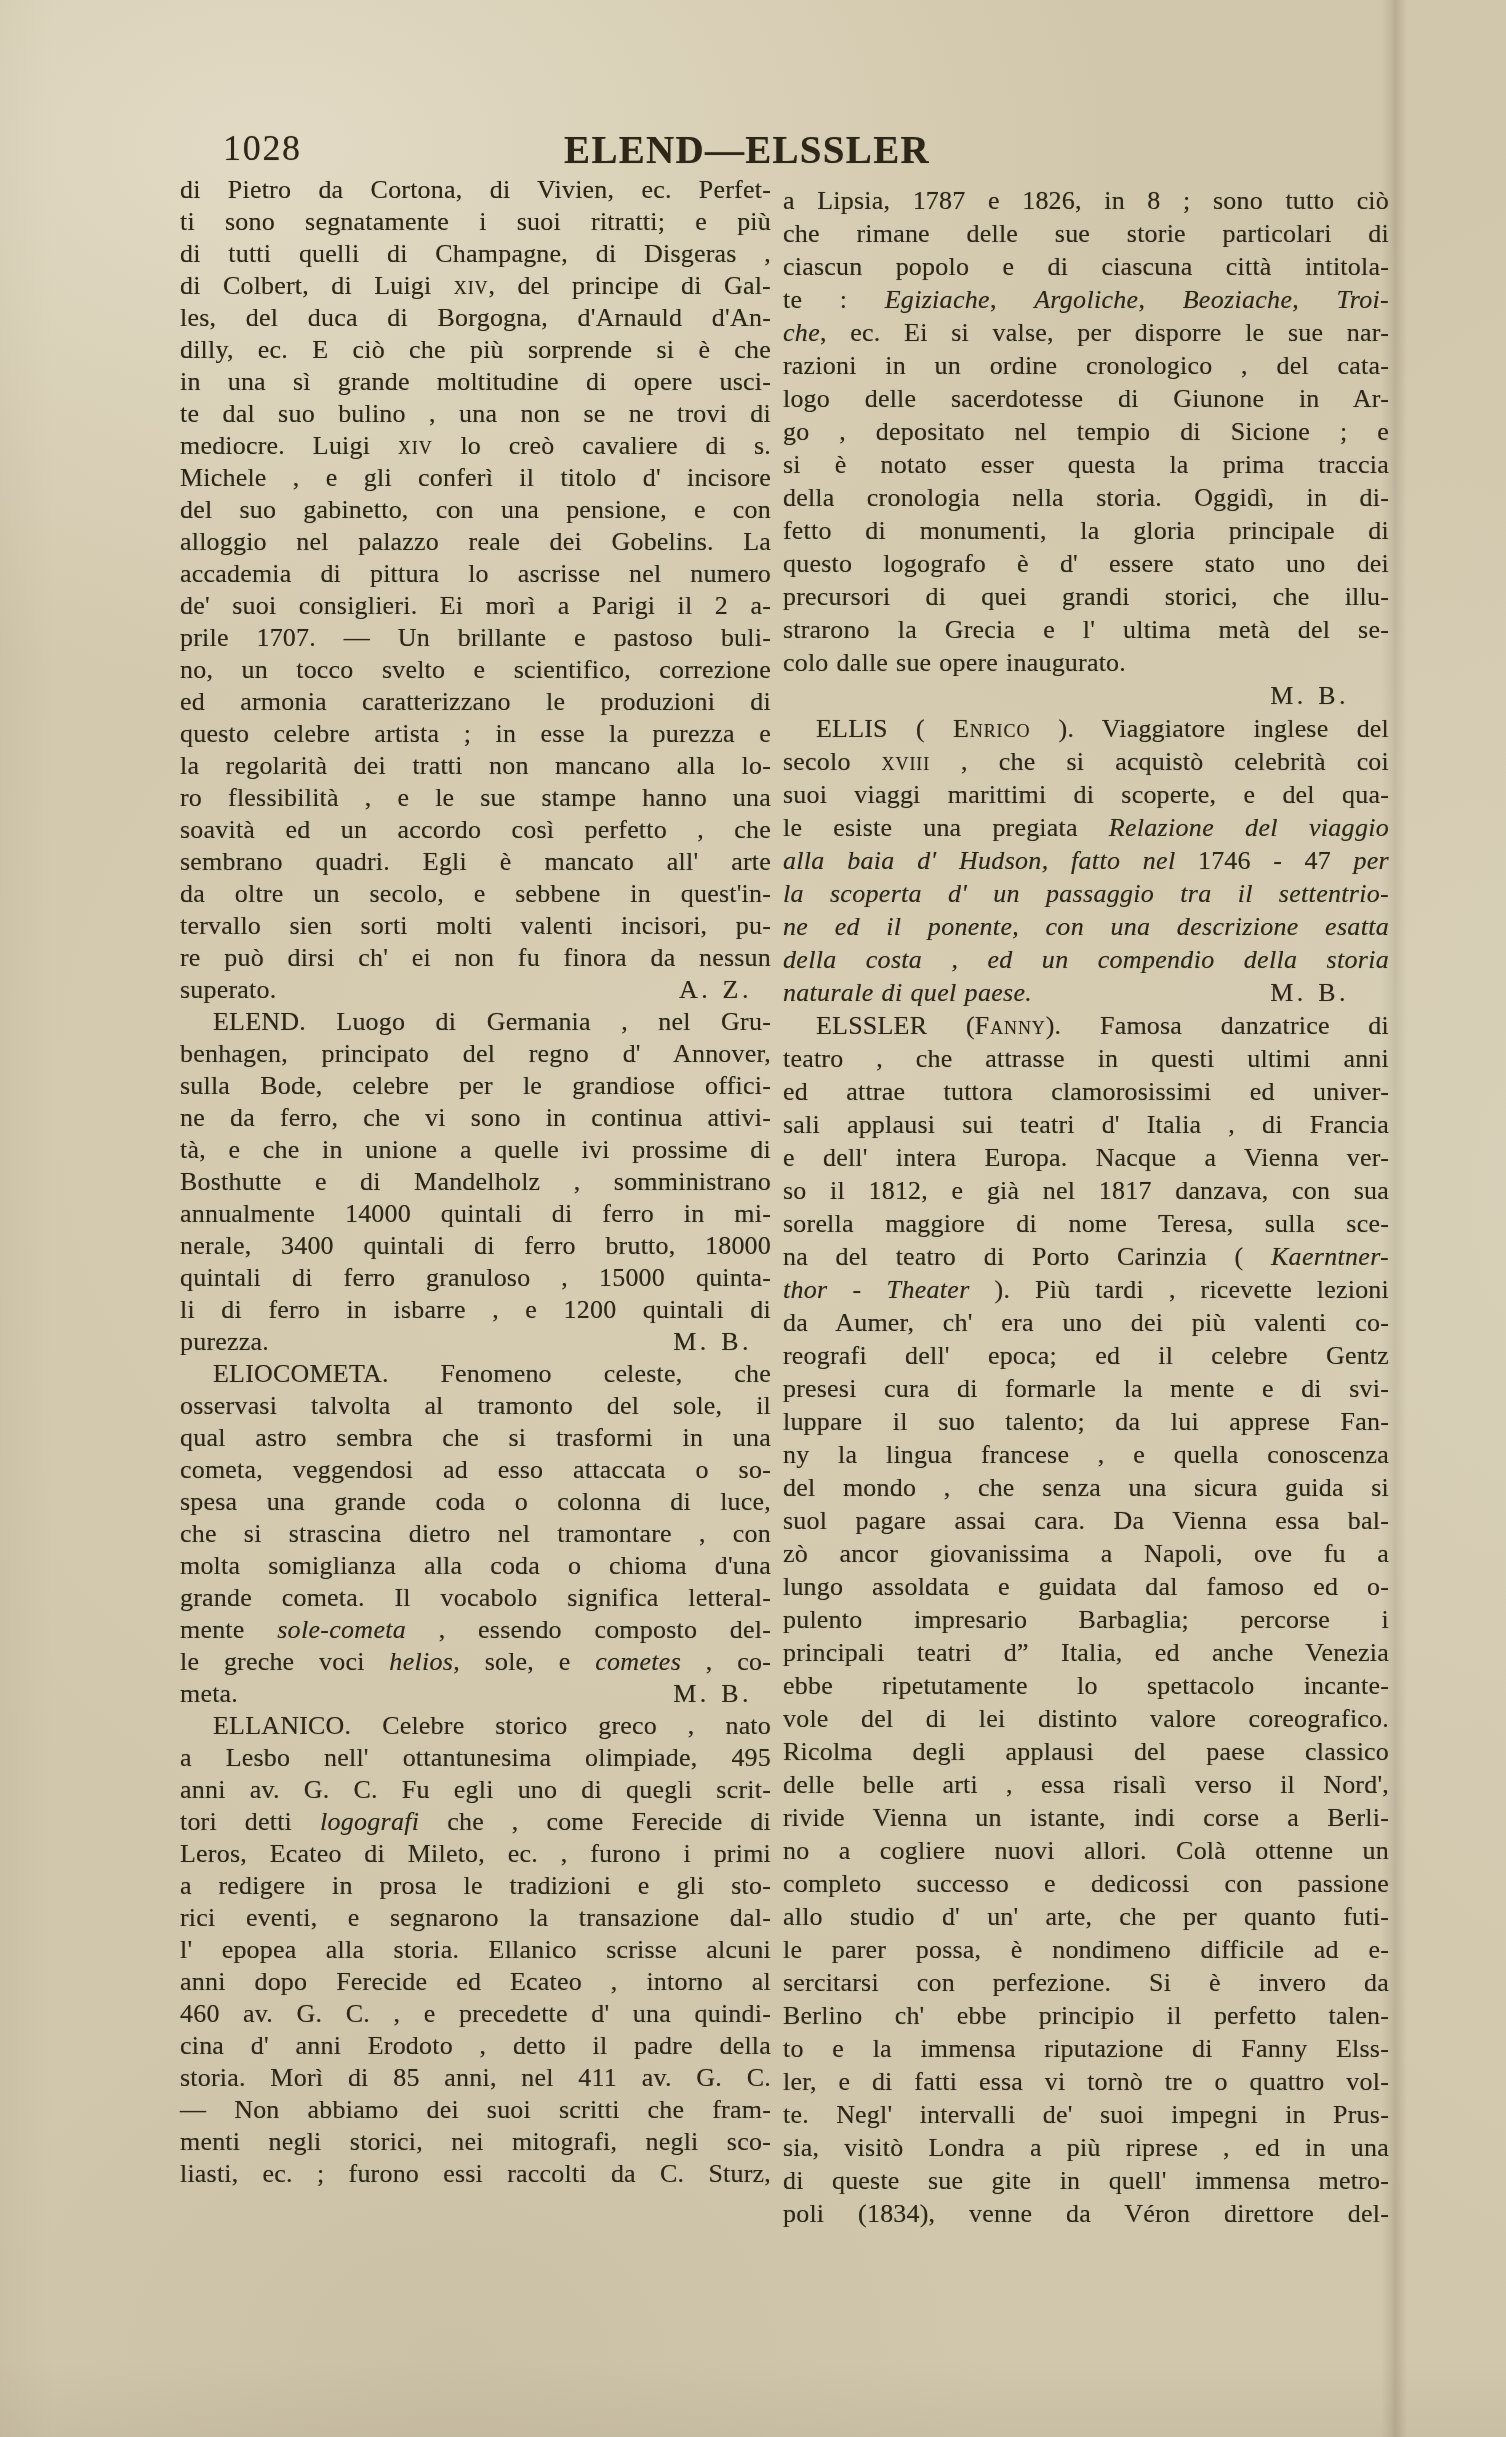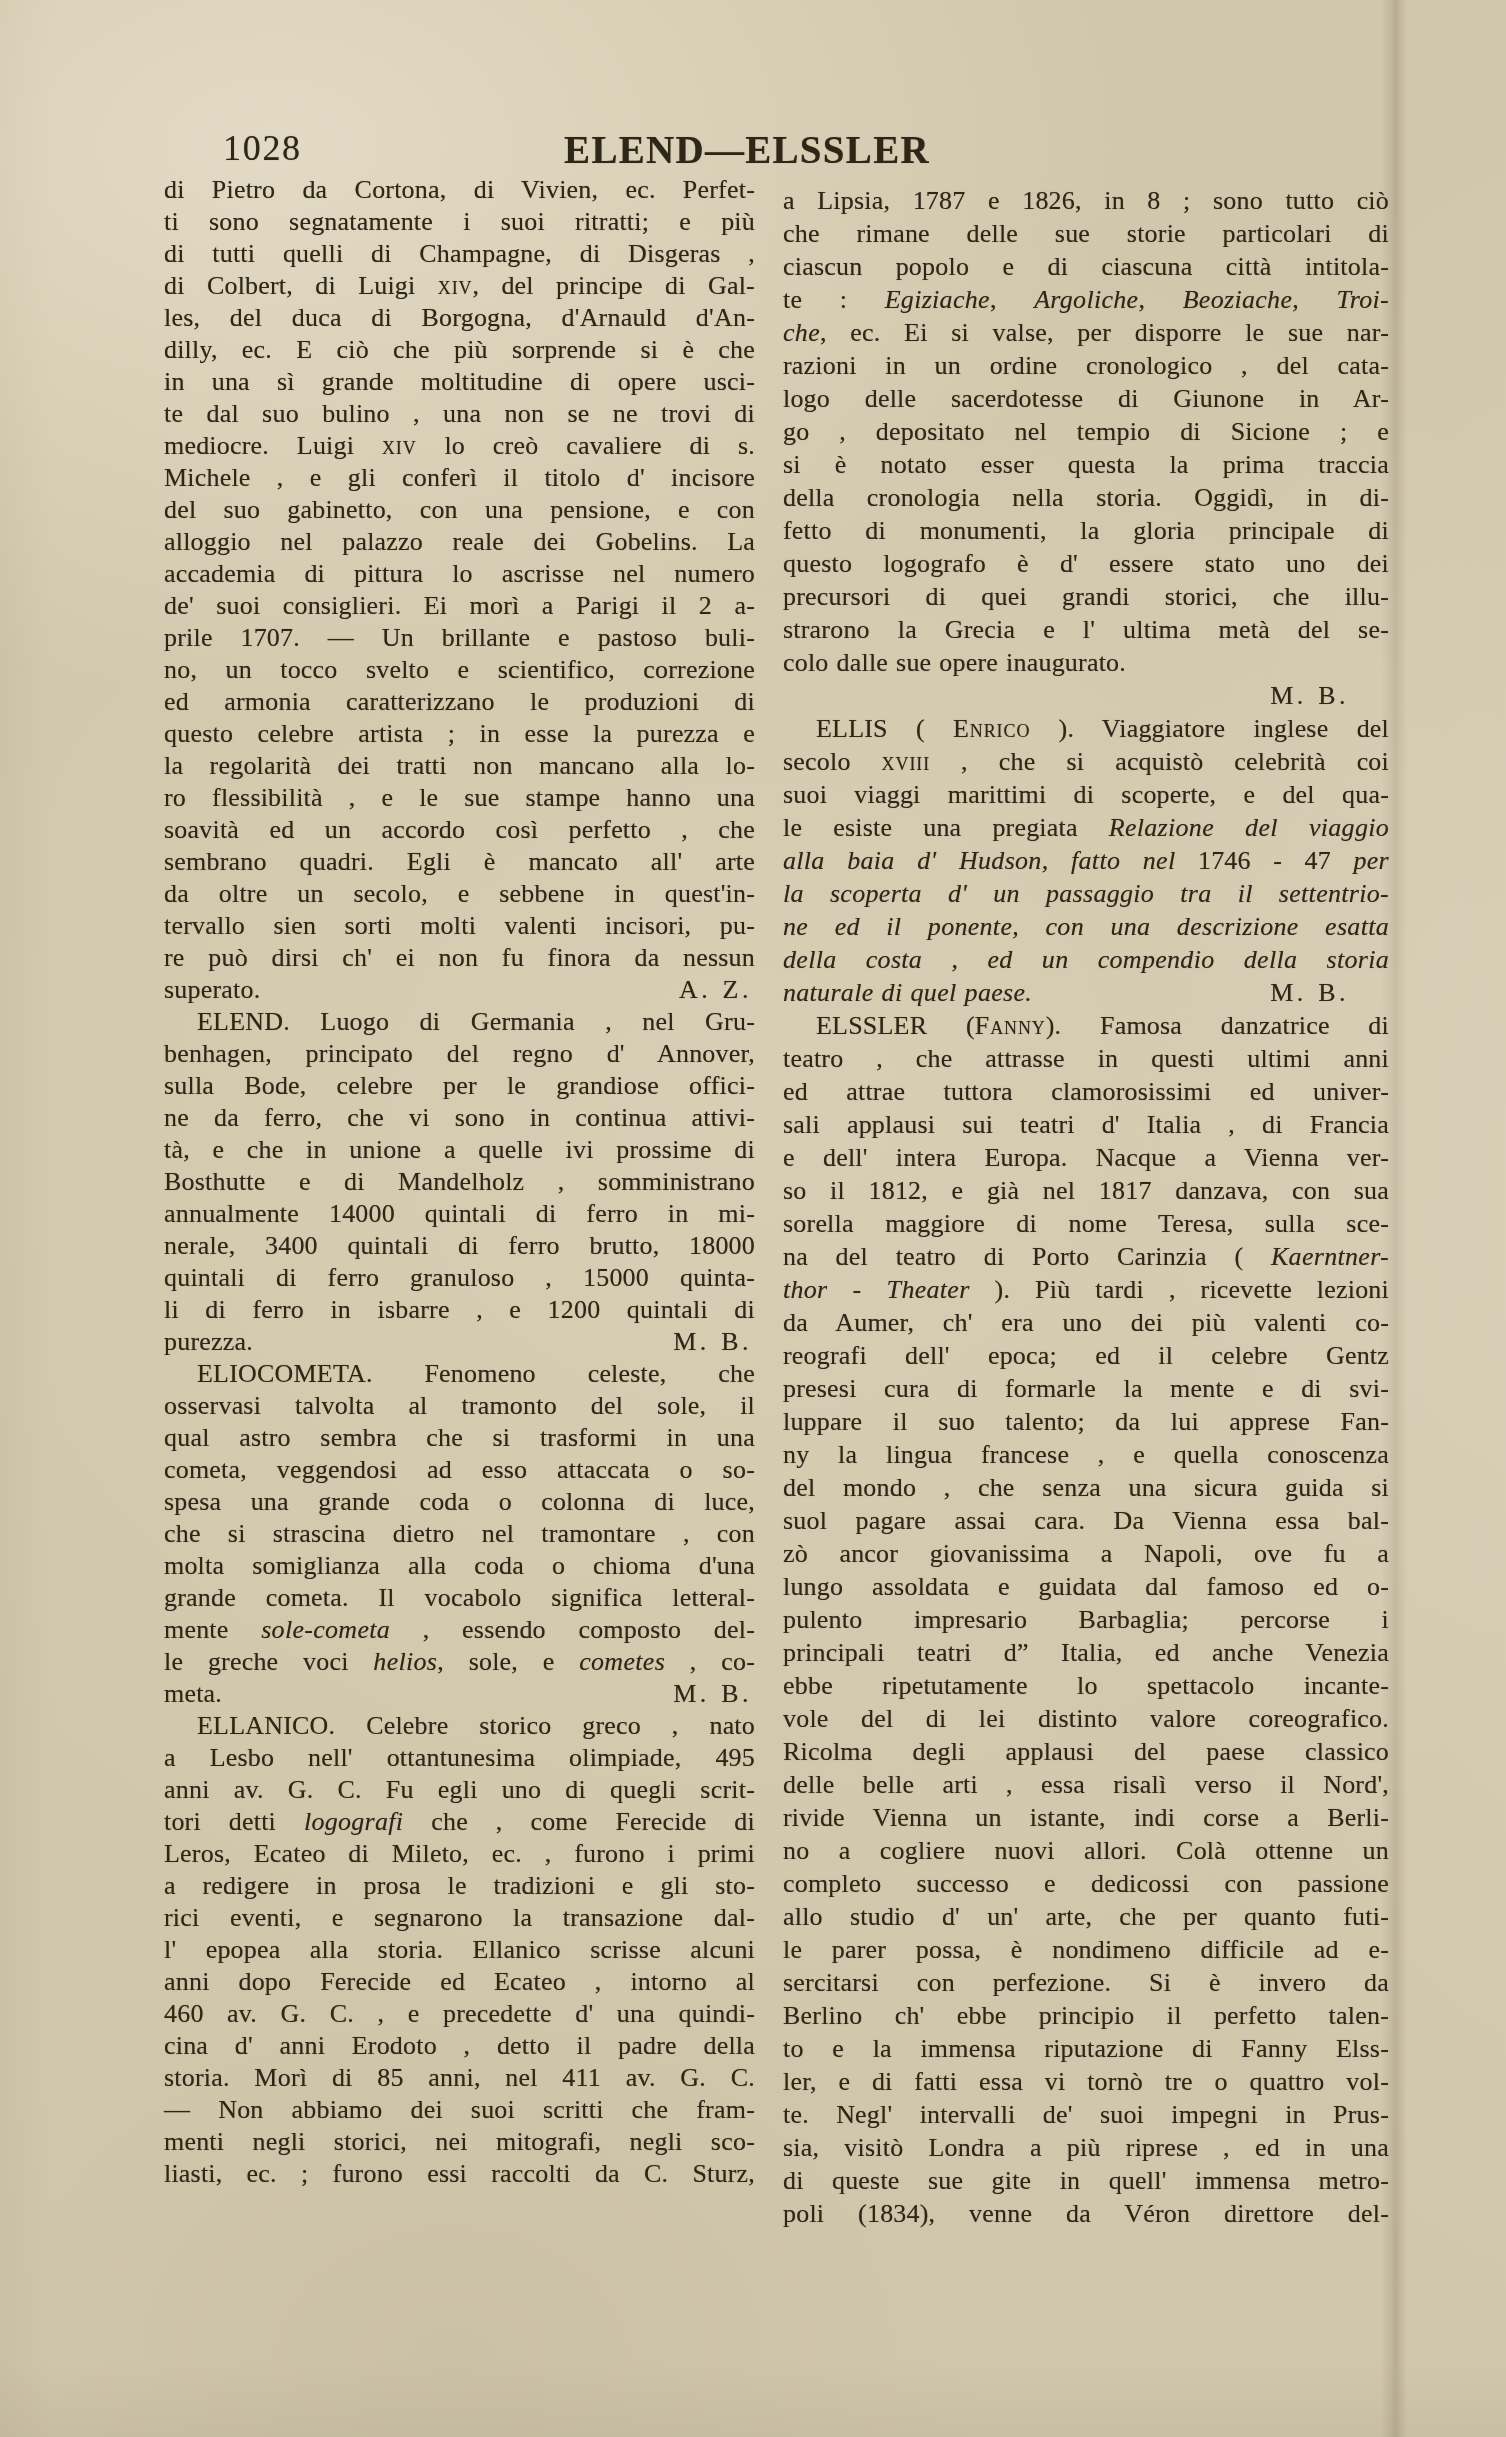--- a/index.html
+++ b/index.html
@@ -19,32 +19,32 @@
   .ink{color:#2e2718;text-shadow:0 0 0.9px rgba(46,39,24,0.45);}
   .page-number{
     position:absolute;left:223px;top:127px;
     font-size:36px;letter-spacing:1.7px;
   }
   .running-head{
     position:absolute;left:0;top:127px;width:1494px;
     text-align:center;font-size:39px;font-weight:bold;letter-spacing:1.3px;
   }
   .col{position:absolute;font-size:26px;letter-spacing:0.2px;word-spacing:1.3px;}
-  .col-left{left:164px;top:174px;width:591px;}
+  .col-left{left:180px;top:174px;width:591px;}
   .col-left .line{line-height:32px;height:32px;}
   .col-right{left:783px;top:184px;width:606px;}
   .col-right .line{line-height:33px;height:33px;}
   .line{
     text-align:justify;text-align-last:justify;
     white-space:normal;overflow:visible;
   }
   .line.noj{text-align-last:auto;}
   .line.indent{text-indent:33px;}
   .sigline{display:flex;justify-content:space-between;text-align:left;text-align-last:auto;}
-  .col-left .sigline .sig{margin-right:3px;letter-spacing:3.5px;}
+  .col-left .sigline .sig{margin-right:19px;letter-spacing:3.5px;}
   .col-right .sigline .sig{margin-right:40px;letter-spacing:3.5px;}
   .sc{font-variant:small-caps;letter-spacing:0.9px;}
   i{letter-spacing:0.3px;}
 </style>
 </head>
 <body>
 
 <div class="page-number ink">1028</div>
 <div class="running-head ink">ELEND—ELSSLER</div>
 

